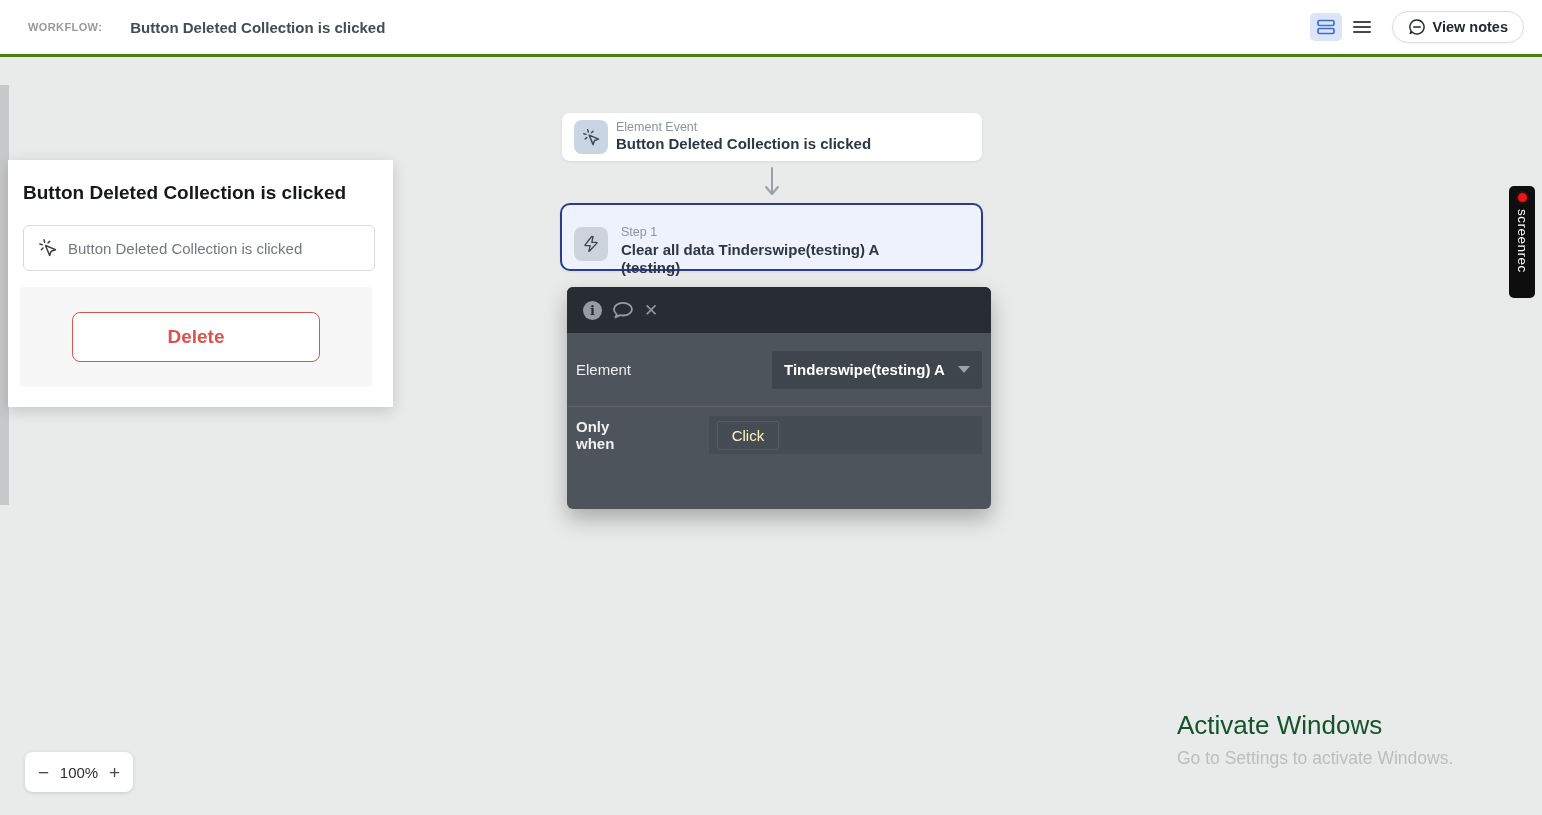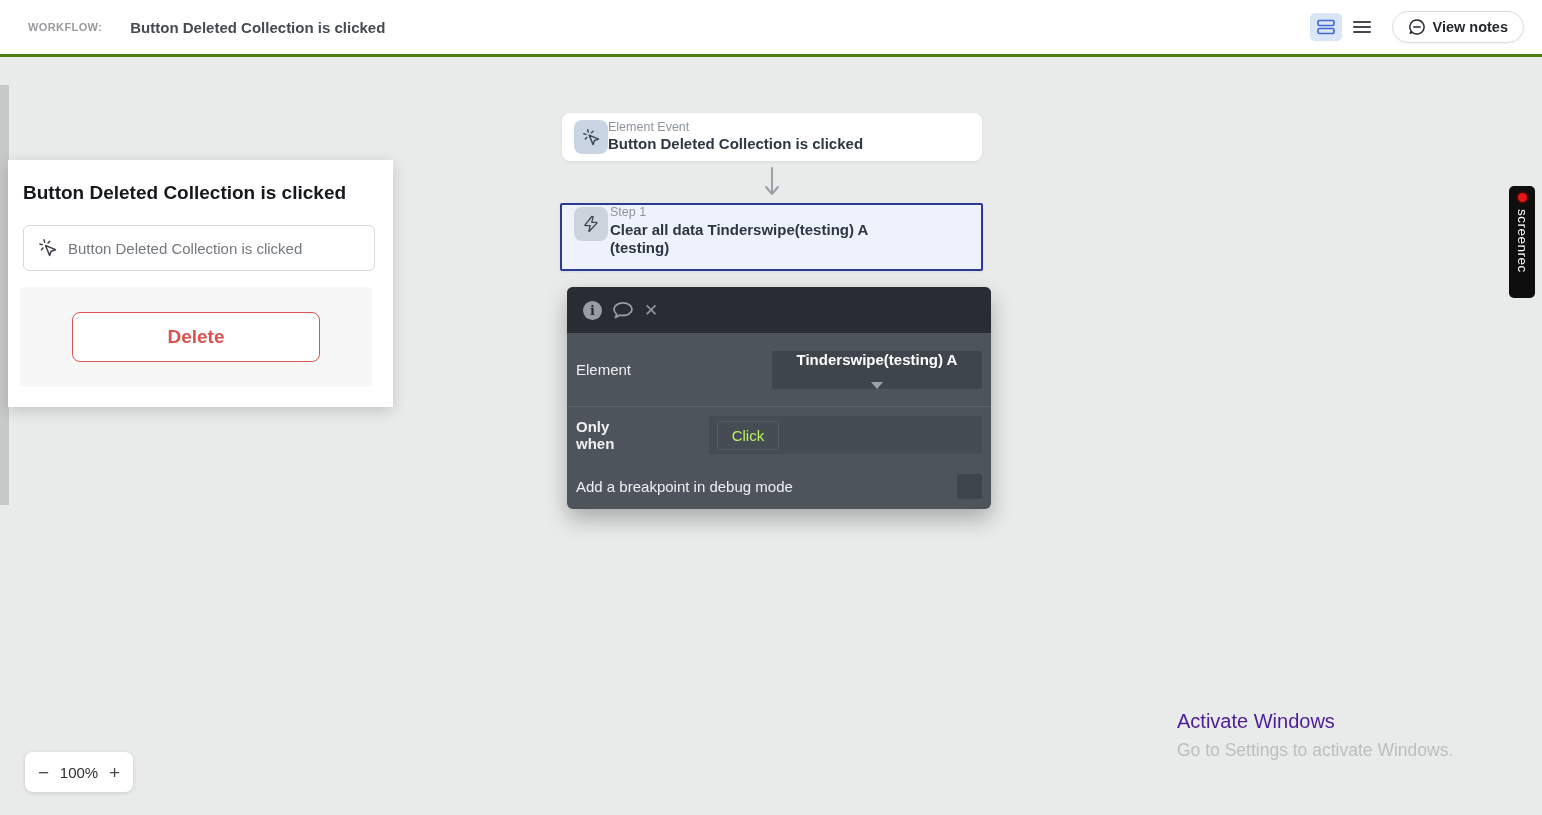--- a/index.html
+++ b/index.html
@@ -60,38 +60,38 @@
     background:#fff; border:1.5px solid #d9534f; border-radius:8px;
     font-size:19px; font-weight:700; color:#d9534f; cursor:pointer;
     display:flex; align-items:center; justify-content:center;
     font-family:"Liberation Sans","DejaVu Sans",sans-serif;
   }
 
   
   .event-card {
     position:absolute; left:562px; top:113px; width:420px; height:48px;
     background:#fff; border-radius:8px; box-shadow:0 1px 3px rgba(0,0,0,.08);
-    display:flex; align-items:center; padding:0 12px; gap:0; cursor:pointer;
+    display:flex; align-items:center; padding:0 12px; gap:8px; cursor:pointer;
   }
   .icon-square {
     width:34px; height:34px; border-radius:8px; flex:0 0 auto;
     display:flex; align-items:center; justify-content:center;
   }
   .event-card .icon-square { background:#c9d5e3; color:#3c4654; }
   .card-text { display:flex; flex-direction:column; line-height:1.25; }
   .card-label { font-size:12.5px; color:#8d939c; }
   .card-title { font-size:15px; font-weight:700; color:#2d3643; }
 
   .flow-arrow { position:absolute; left:763px; top:166px; width:18px; height:32px; color:#9aa0a6; }
 
   .step-card {
     position:absolute; left:560px; top:203px; width:423px; height:68px;
-    background:#edf2fc; border:2px solid #2b3b8f; border-radius:2px;
+    background:#edf2fc; border:2px solid #2b3b8f; border-radius:10px;
     box-shadow:0 1px 3px rgba(0,0,0,.08);
-    display:flex; align-items:flex-start; padding:0 12px; gap:2px; cursor:pointer;
+    display:flex; align-items:flex-start; padding:20px 12px; gap:13px; cursor:pointer;
   }
   .step-card .icon-square { background:#ccd3dd; color:#3c4654; margin-top:2px; }
   .step-card .card-title { width:300px; }
 
   
   .popup {
     position:absolute; left:567px; top:287px; width:424px; height:222px;
     border-radius:6px; overflow:hidden; box-shadow:0 10px 22px rgba(0,0,0,.28);
     background:#4d545b;
   }
@@ -113,33 +113,33 @@
 
   .popup-row { display:flex; align-items:center; padding:0 9px; }
   .row-element { height:74px; border-bottom:1px solid rgba(255,255,255,.09); }
   .row-onlywhen { height:56px;gap:44px; }
   .row-breakpoint { height:46px; align-items:center; }
   .popup-label { font-size:15px; color:#eef0f2; }
   .popup-label.bold { font-weight:700; }
 
   .dropdown {
     margin-left:auto; width:210px; height:38px; background:#3e454c;
-    display:flex; align-items:center; padding:0 12px; cursor:pointer; border-radius:2px;flex-direction:column;
+    display:flex; align-items:center; padding:0 12px; cursor:pointer; border-radius:2px;
   }
   .dropdown-value { font-size:15px; font-weight:700; color:#fff; flex:1; }
   .caret-down {
     width:0; height:0; border-left:6px solid transparent;
     border-right:6px solid transparent; border-top:7px solid #9ba2a9;
   }
   .onlywhen-input {
     margin-left:18px; width:292px; height:38px; background:#454c53;
     display:flex; align-items:center; padding:0 8px; cursor:text; border-radius:2px;
   }
   .placeholder-chip {
-    font-size:15px; color:#bef264; padding:5px 14px;
+    font-size:15px; color:#fef9c3; padding:5px 14px;
     border:1px solid rgba(255,255,255,.09); border-radius:2px;
   }
   .checkbox {
     margin-left:auto; width:25px; height:25px; background:#3d444b;
     border-radius:3px; cursor:pointer;
   }
 
   
   .zoom-ctrl {
     position:absolute; left:25px; top:752px; width:108px; height:40px;
@@ -159,21 +159,21 @@
     width:13px; height:13px; border-radius:50%; background:#e81717;
     border:2px solid #3d0a0a; flex:0 0 auto;
   }
   .screenrec-text {
     writing-mode:vertical-rl; color:#fff; font-size:13.5px; margin-top:5px;
     letter-spacing:.5px;
   }
   .activate {
     position:absolute; left:1177px; top:710px; color:#b5b6b8; pointer-events:none;
   }
-  .activate-title { font-size:20px; font-weight:400; color:#4c1d95; }
+  .activate-title { font-size:26px; font-weight:400; color:#14532d; }
   .activate-sub { font-size:17.5px; color:#bcbdbe; margin-top:7px; }
 
   svg { display:block; }
 </style>
 </head>
 <body>
 
 <div class="topbar">
   <span class="wf-label">WORKFLOW:</span>
   <span class="wf-title">Button Deleted Collection is clicked</span>
@@ -286,24 +286,20 @@
     </div>
   </div>
 
   <div class="popup-row row-onlywhen">
     <span class="popup-label bold">Only when</span>
     <div class="onlywhen-input">
       <span class="placeholder-chip">Click</span>
     </div>
   </div>
 
-  <div class="popup-row row-breakpoint">
-    <span class="popup-label">Add a breakpoint in debug mode</span>
-    <div class="checkbox"></div>
-  </div>
 </div>
 
 <div class="zoom-ctrl">
   <span class="zoom-btn">−</span>
   <span class="zoom-level">100%</span>
   <span class="zoom-btn">+</span>
 </div>
 
 <div class="screenrec">
   <span class="rec-dot"></span>

